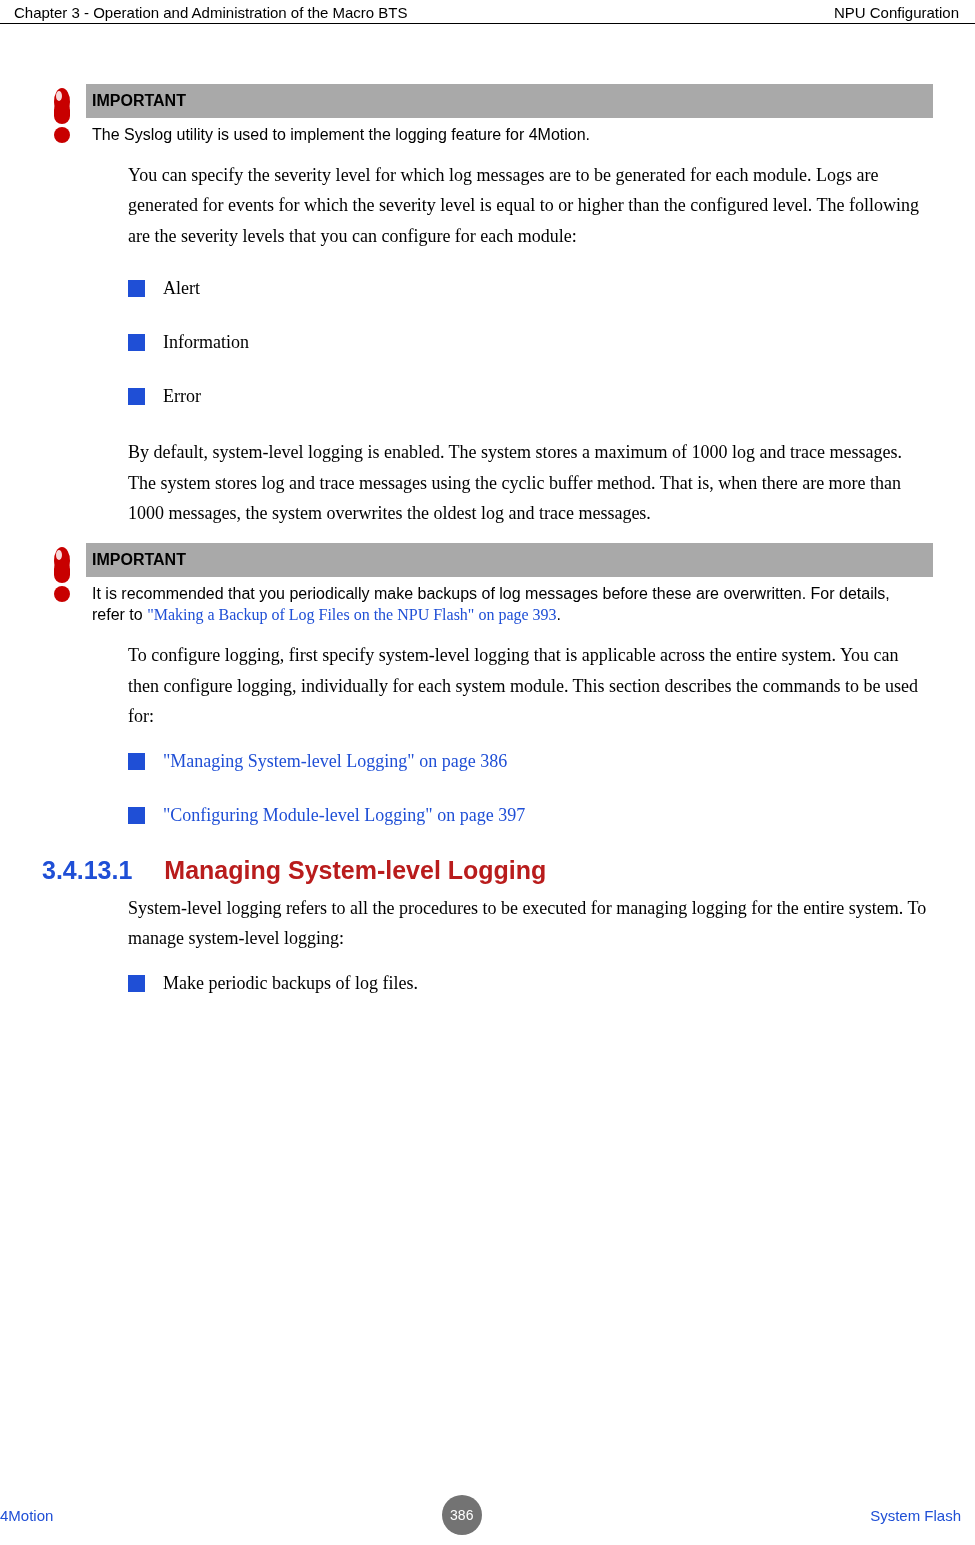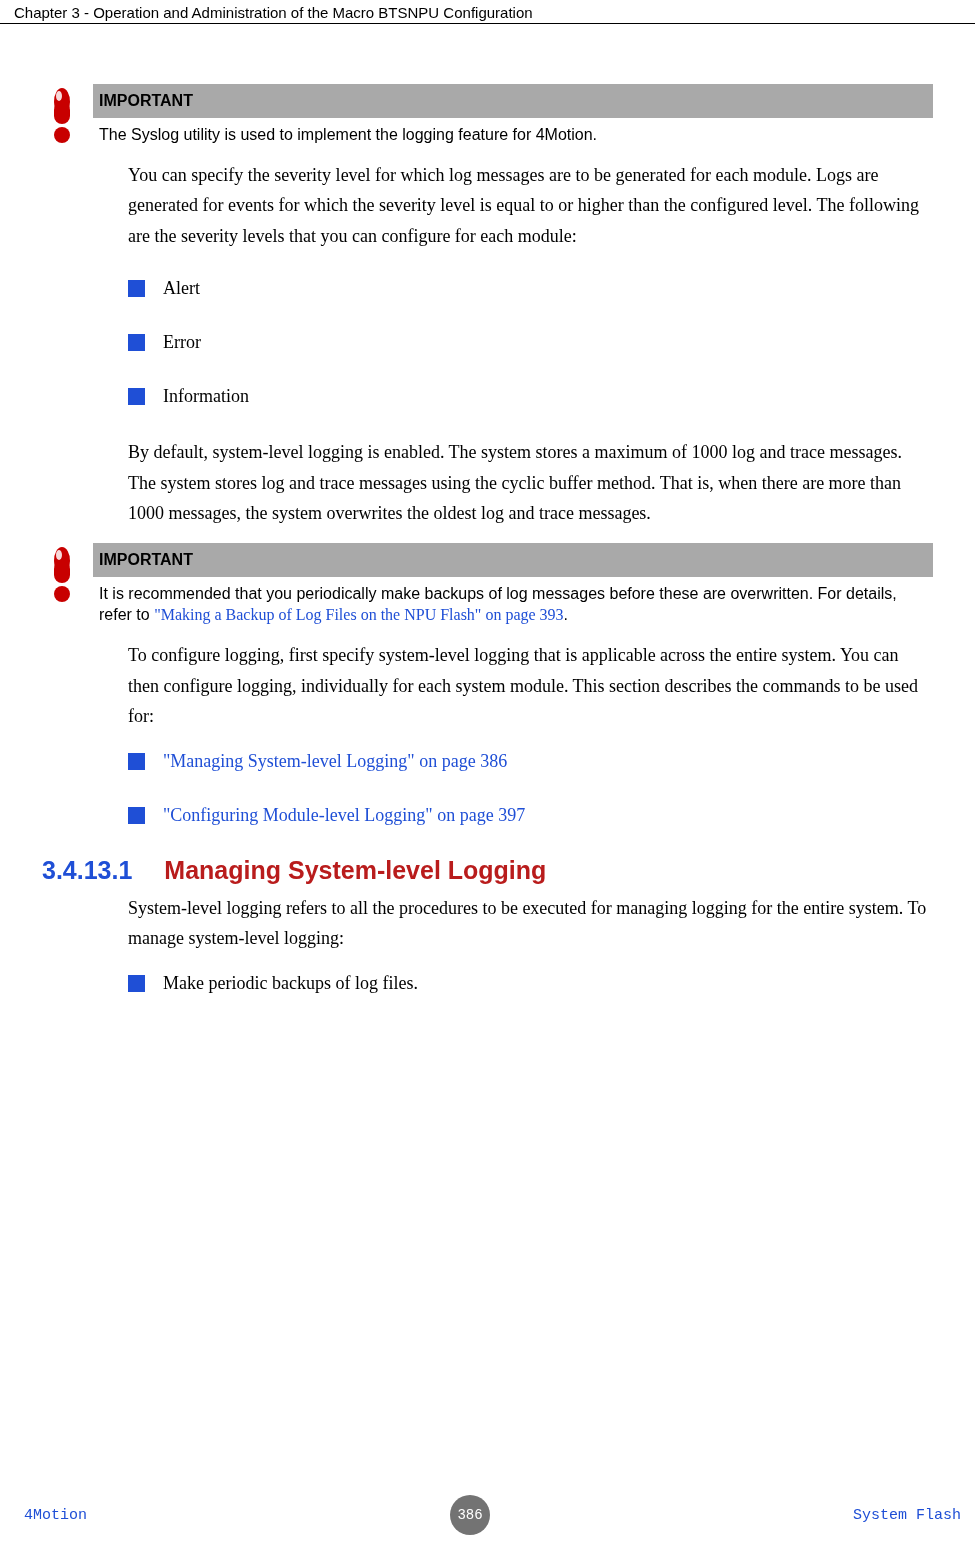--- a/index.html
+++ b/index.html
@@ -9,31 +9,32 @@
     padding: 0;
     font-family: Arial, Helvetica, sans-serif;
     background: #ffffff;
     color: #000000;
     position: relative;
     box-sizing: border-box;
     overflow: hidden;
   }
   .page-header {
     display: flex;
-    padding: 4px 22px 2px 14px;
+    justify-content: space-between;
+    padding: 4px 16px 2px 14px;
     border-bottom: 1px solid #000;
     font-size: 15px;
   }
   .content {
     padding: 60px 42px 0px 42px;
   }
   .important-row {
     display: flex;
     align-items: flex-start;
-    gap: 11px;
+    gap: 4px;
     margin-bottom: 6px;
   }
   .important-icon {
   }
   .important-icon svg {
     display: block;
   }
   .important-block {
     flex: 1;
   }
@@ -109,28 +110,28 @@
   }
   .h-title {
     color: #b91c1c;
     font-family: Arial, Helvetica, sans-serif;
     font-weight: bold;
     font-size: 25px;
   }
   .page-footer {
     position: absolute;
     bottom: 10px;
-    left: 24px;
+    left: 0;
     right: 14px;
     display: flex;
     justify-content: space-between;
     align-items: center;
     font-size: 15px;
     color: #1f4fd6;
-    font-family: Liberation Mono, monospace;
+    font-family: Liberation Sans, sans-serif;
   }
   .page-num {
     background: #737373;
     color: #fff;
     width: 40px;
     height: 40px;
     border-radius: 20px;
     display: flex;
     align-items: center;
     justify-content: center;
@@ -165,25 +166,25 @@
   <div class="body-indent">
     <p class="para">You can specify the severity level for which log messages are to be generated for each module. Logs are generated for events for which the severity level is equal to or higher than the configured level. The following are the severity levels that you can configure for each module:</p>
 
     <ul class="list">
       <li>
           <span class="bullet-box solid"></span>
           <span>Alert</span>
         </li>
       <li>
           <span class="bullet-box solid"></span>
+          <span>Information</span>
+        </li>
+      <li>
+          <span class="bullet-box solid"></span>
           <span>Error</span>
-        </li>
-      <li>
-          <span class="bullet-box solid"></span>
-          <span>Information</span>
         </li>
     </ul>
 
     <p class="para">By default, system-level logging is enabled. The system stores a maximum of 1000 log and trace messages. The system stores log and trace messages using the cyclic buffer method. That is, when there are more than 1000 messages, the system overwrites the oldest log and trace messages.</p>
   </div>
 
   <div class="important-row" style="margin-top:14px;">
     <div class="important-icon">
       <svg width="40" height="60" viewBox="0 0 40 60">
         <ellipse cx="20" cy="18" rx="8" ry="14" fill="#c80000"></ellipse>

